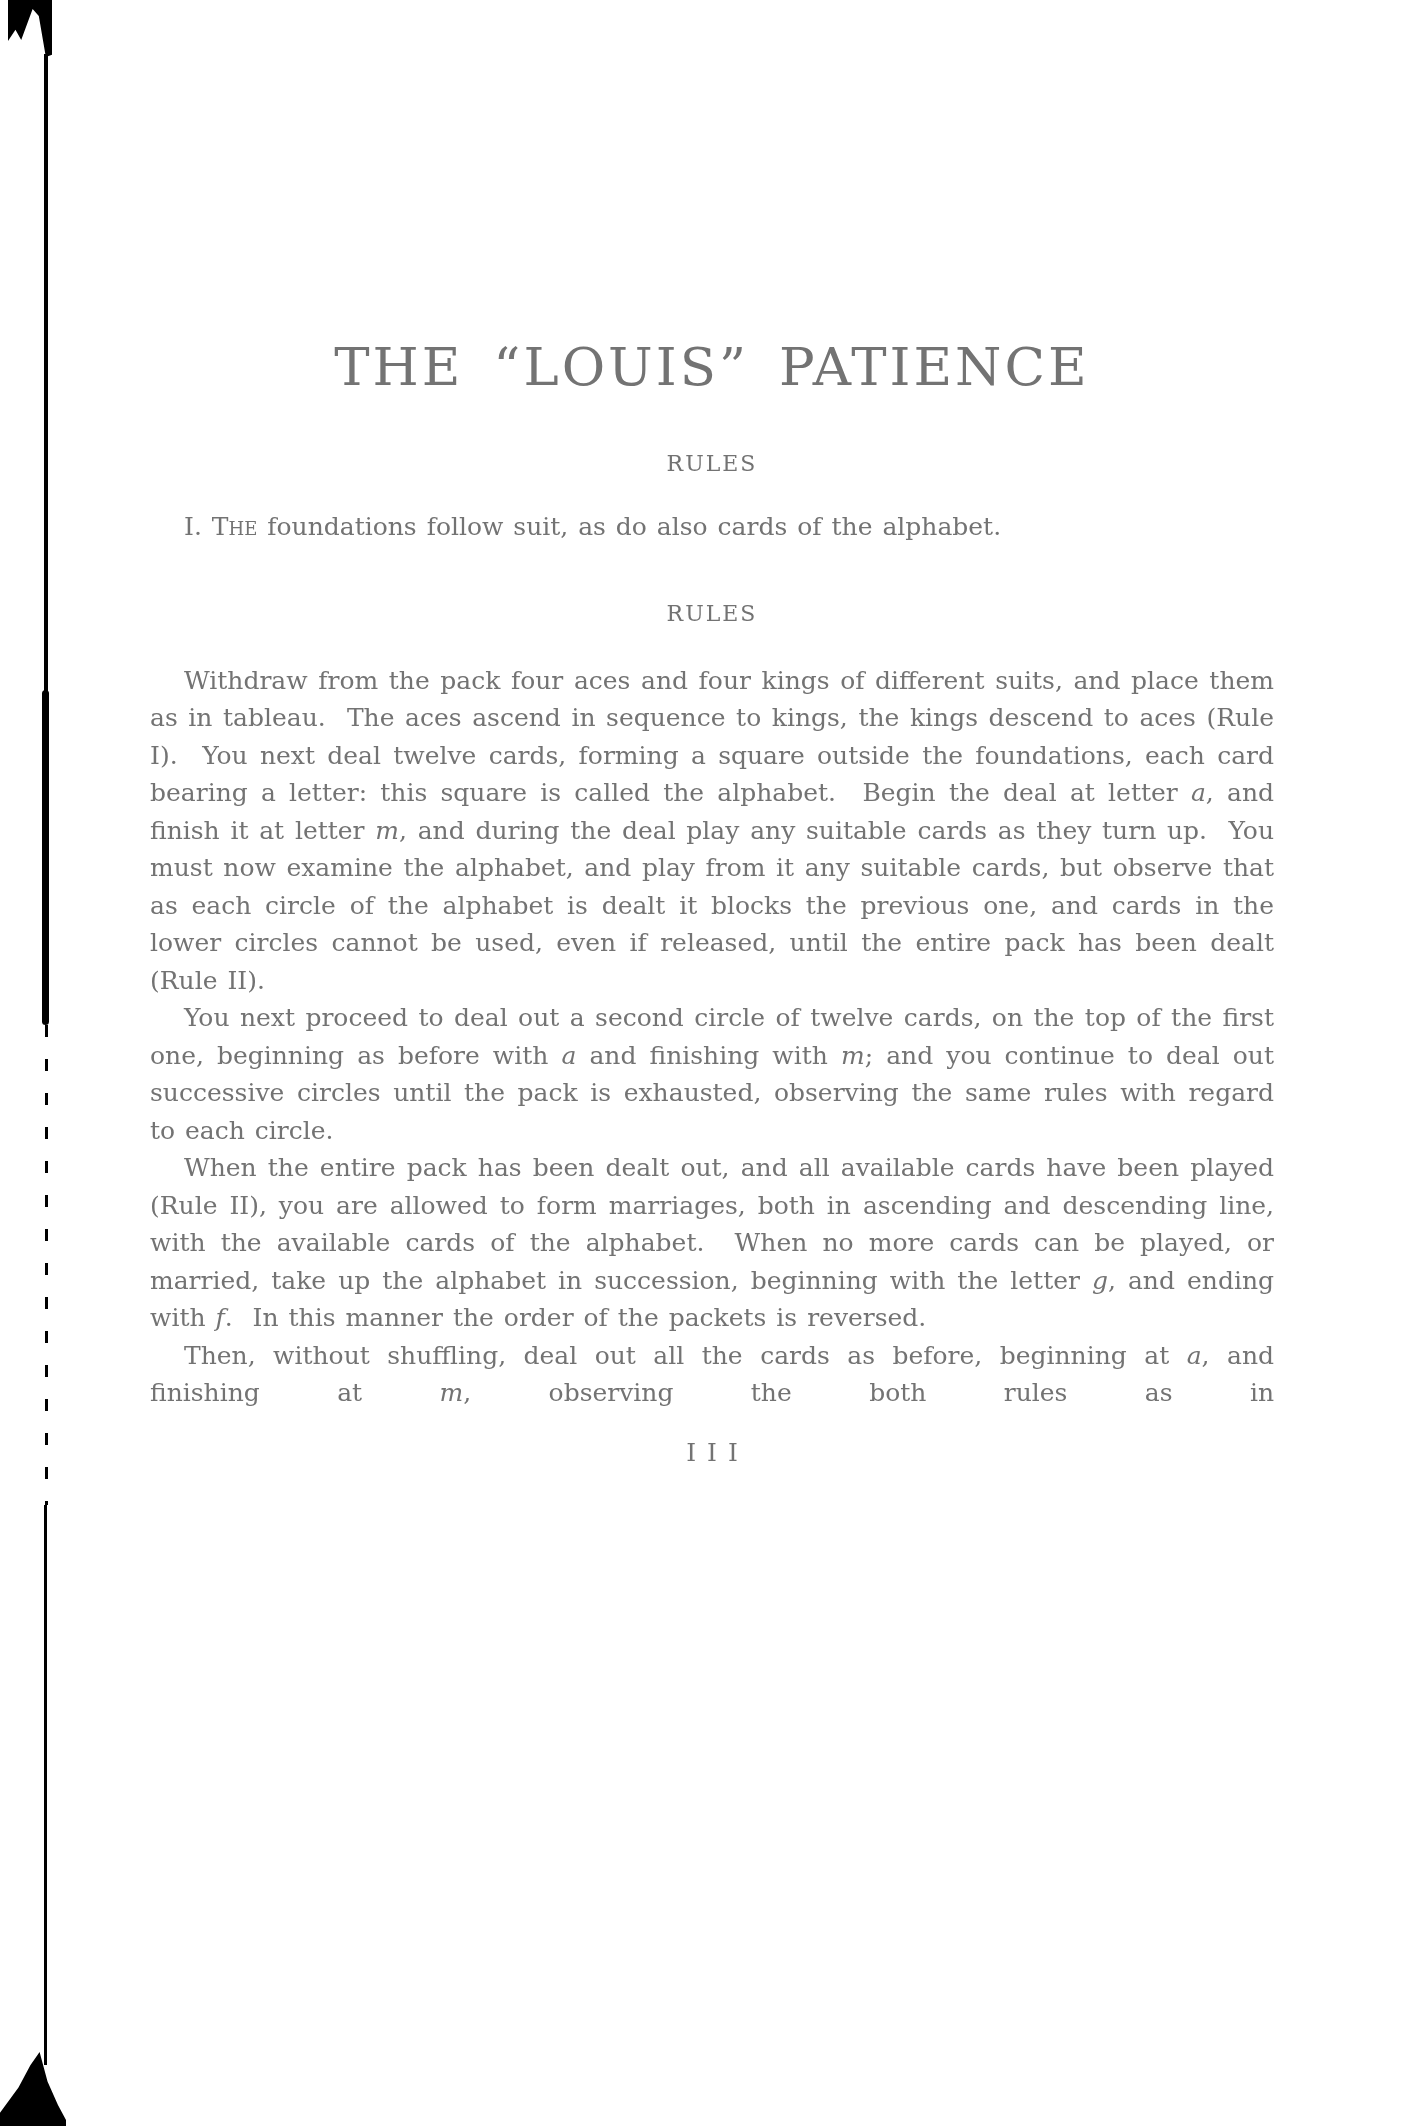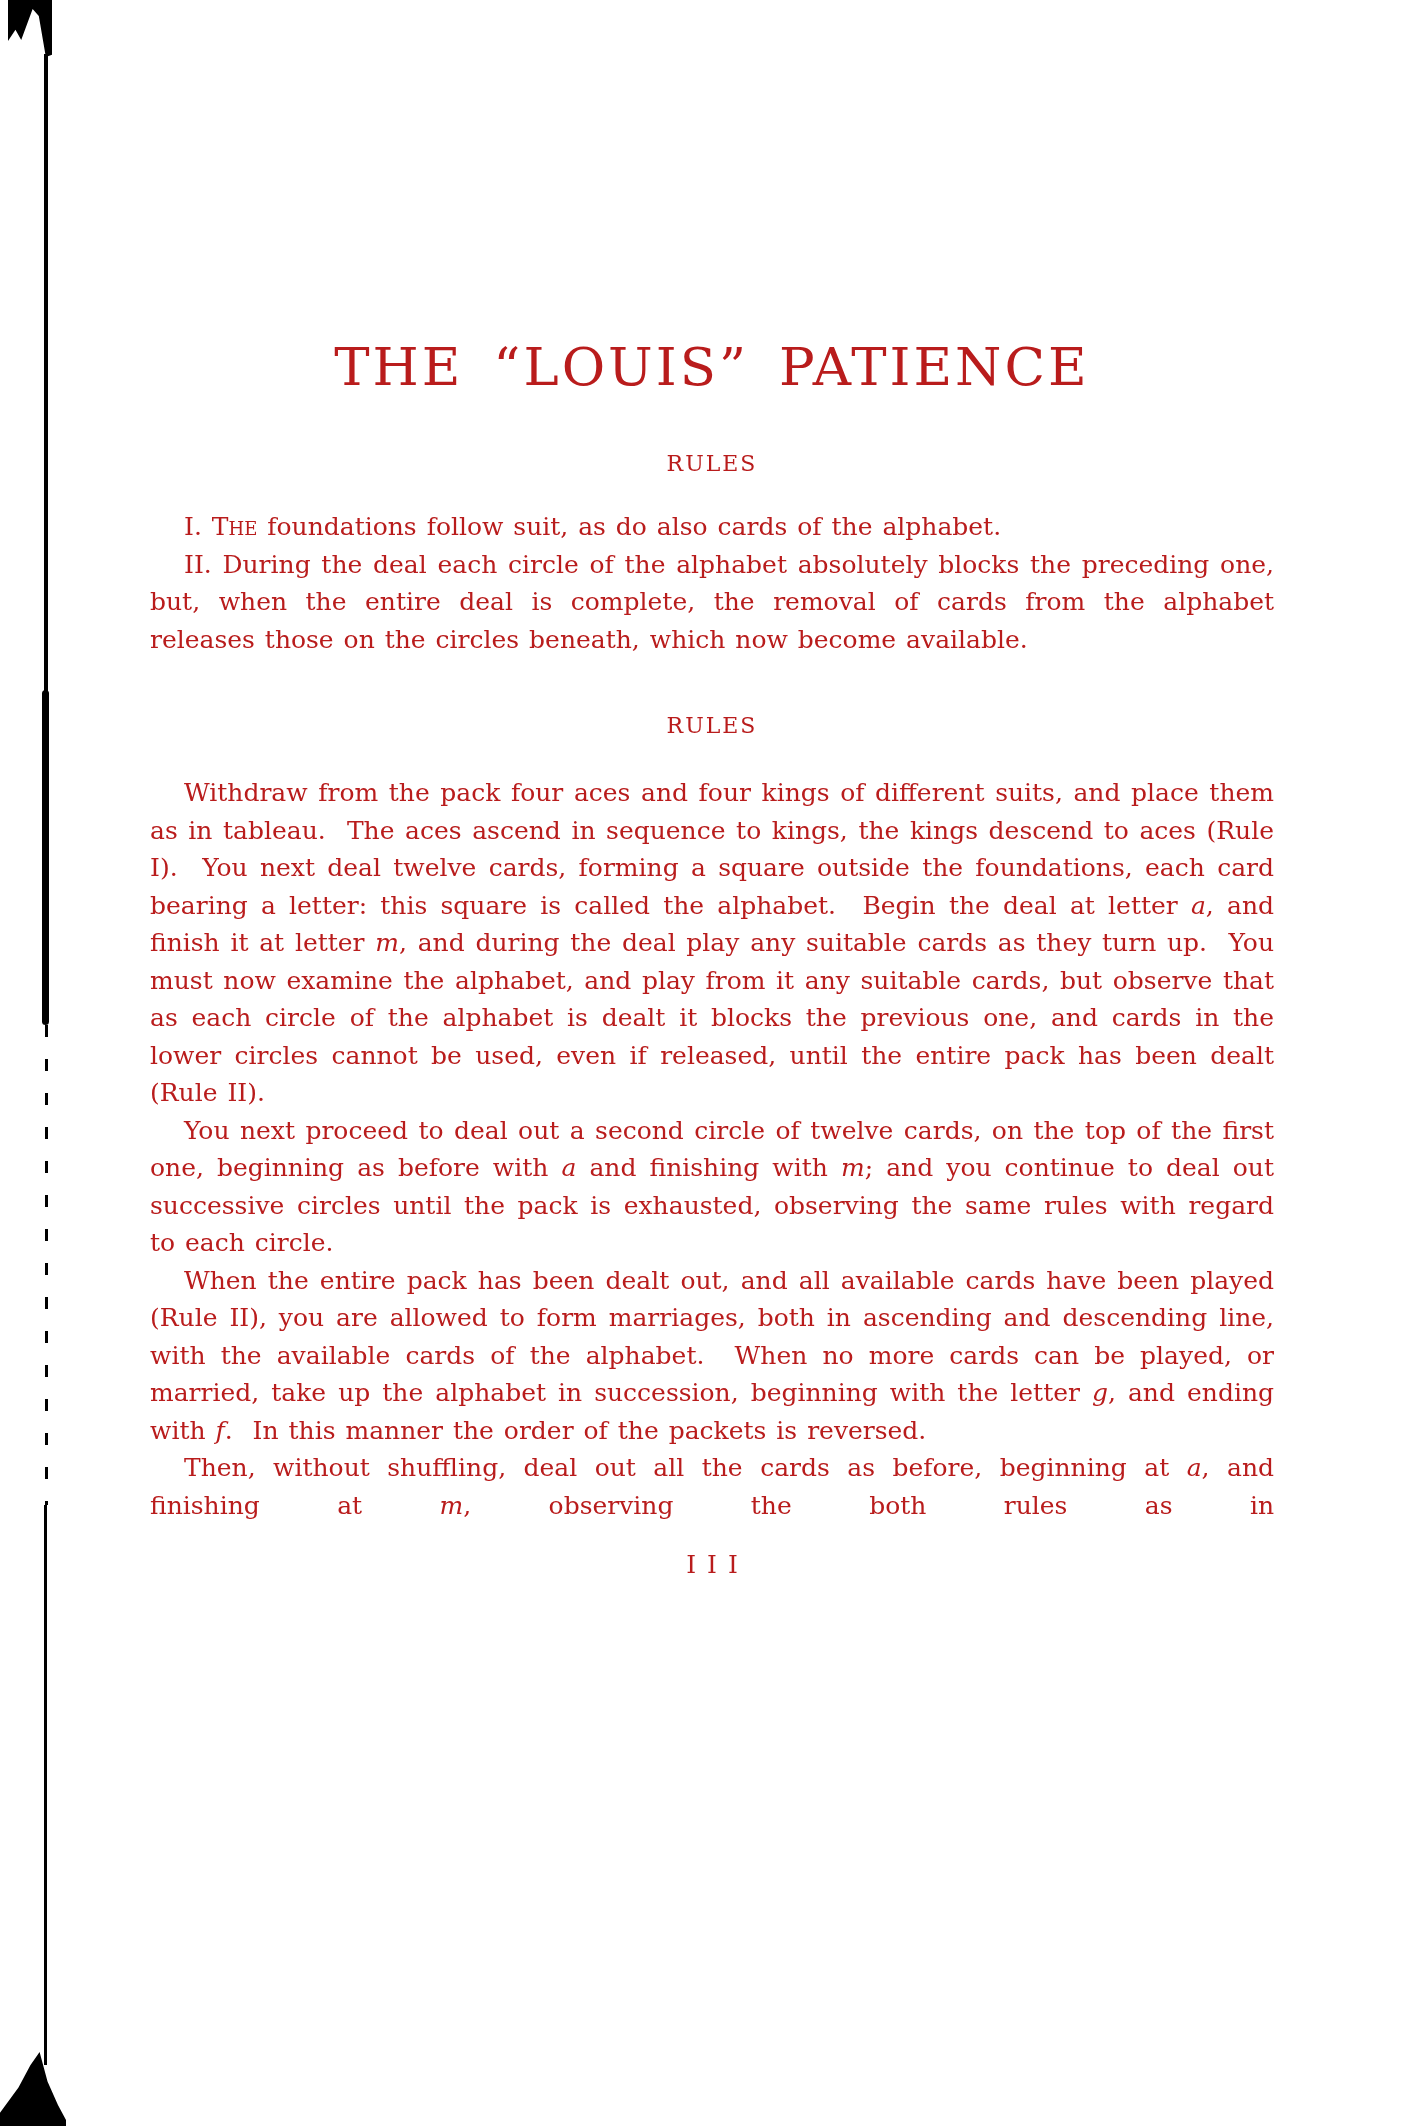--- a/index.html
+++ b/index.html
@@ -7,21 +7,21 @@
     padding: 0;
     background: #ffffff;
   }
   .page {
     position: relative;
     width: 1422px;
     height: 2126px;
     background: #ffffff;
     overflow: hidden;
     font-family: "DejaVu Serif", "Liberation Serif", serif;
-    color: #b91c1c;
+    color: #737373;
   }
 
   
   .smudge-top-left {
     position: absolute;
     left: 8px; top: 0;
     width: 44px; height: 57px;
     background: #000;
     clip-path: polygon(0 0, 100% 0, 100% 96%, 86% 100%, 70% 28%, 56% 16%, 30% 70%, 17% 52%, 0 72%);
   }
@@ -131,21 +131,20 @@
 
   <div class="text-block">
 
     <h1 class="title">THE “LOUIS” PATIENCE</h1>
 
 
     <h3 class="section-heading">RULES</h3>
 
     <p class="para first-after-heading"><span>I. </span><span class="sc">The</span><span> foundations follow suit, as do also cards of the alphabet.</span></p>
 
-    <p class="para"><span>II. During the deal each circle of the alphabet absolutely blocks the preceding one, but, when the entire deal is complete, the removal of cards from the alphabet releases those on the circles beneath, which now become available.</span></p>
 
     <h3 class="section-heading">RULES</h3>
 
     <p class="para play-first"><span>Withdraw from the pack four aces and four kings of different suits, and place them as in tableau.  The aces ascend in sequence to kings, the kings descend to aces (Rule I).  You next deal twelve cards, forming a square outside the foundations, each card bearing a letter: this square is called the alphabet.  Begin the deal at letter </span><span class="it">a</span><span>, and finish it at letter </span><span class="it">m</span><span>, and during the deal play any suitable cards as they turn up.  You must now examine the alphabet, and play from it any suitable cards, but observe that as each circle of the alphabet is dealt it blocks the previous one, and cards in the lower circles cannot be used, even if released, until the entire pack has been dealt (Rule II).</span></p>
 
     <p class="para"><span>You next proceed to deal out a second circle of twelve cards, on the top of the first one, beginning as before with </span><span class="it">a</span><span> and finishing with </span><span class="it">m</span><span>; and you continue to deal out successive circles until the pack is exhausted, observing the same rules with regard to each circle.</span></p>
 
     <p class="para"><span>When the entire pack has been dealt out, and all available cards have been played (Rule II), you are allowed to form marriages, both in ascending and descending line, with the available cards of the alphabet.  When no more cards can be played, or married, take up the alphabet in succession, beginning with the letter </span><span class="it">g</span><span>, and ending with </span><span class="it">f</span><span>.  In this manner the order of the packets is reversed.</span></p>
 
     <p class="para para-continued"><span>Then, without shuffling, deal out all the cards as before, beginning at </span><span class="it">a</span><span>, and finishing at </span><span class="it">m</span><span>, observing the both rules as in</span></p>

